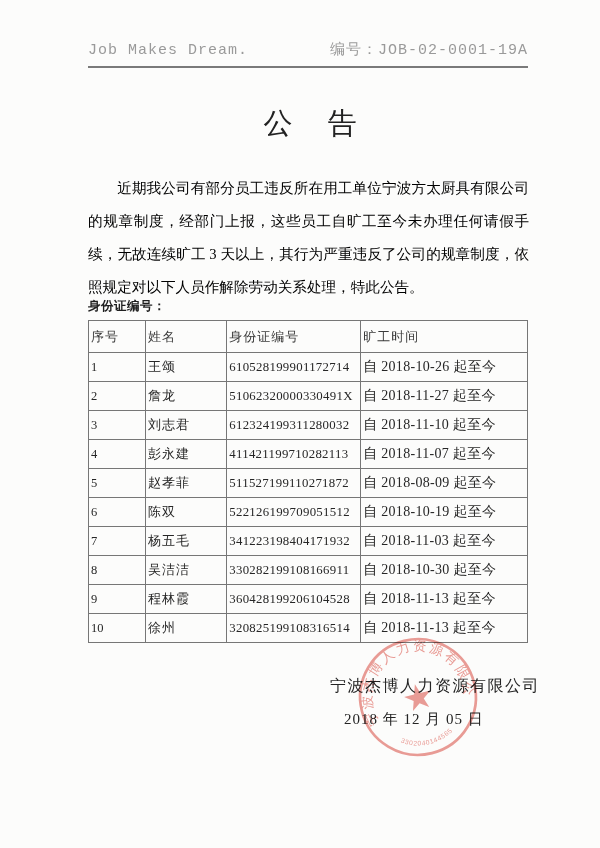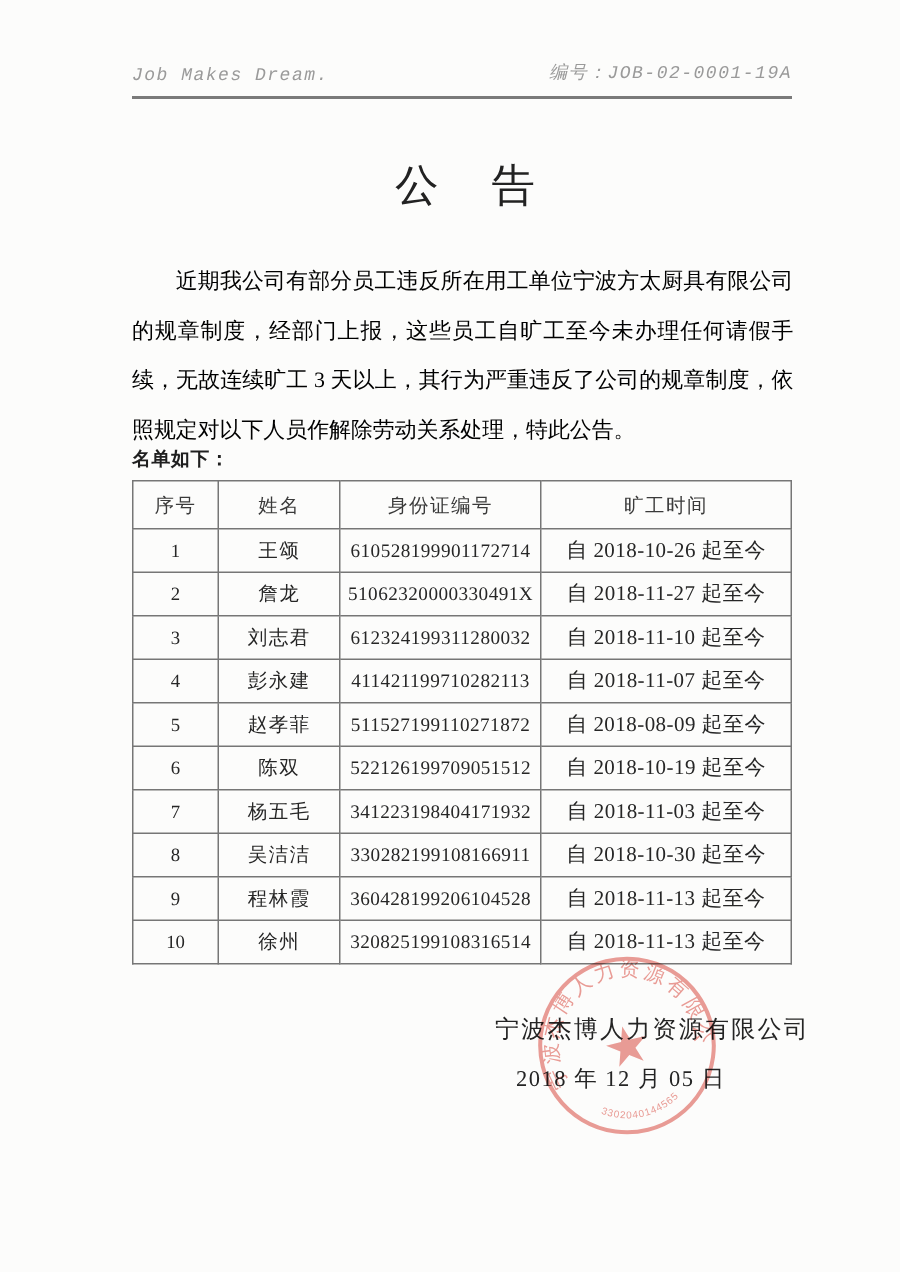--- a/index.html
+++ b/index.html
@@ -19,24 +19,23 @@
     position: absolute;
     left: 88px;
     top: 40px;
     width: 440px;
     display: flex;
     justify-content: space-between;
     align-items: flex-end;
     padding-bottom: 7px;
     border-bottom: 2px solid #7a7a7a;
     font-family: "Liberation Mono", "DejaVu Sans Mono", monospace;
-    font-size: 12px;
+    font-size: 15px;
     color: #9a9a9a;
     letter-spacing: 1px;
-    font-style: italic;
   }
   
   .doc-title {
     position: absolute;
     top: 104px;
     left: 0;
     width: 100%;
     text-align: center;
     font-size: 29px;
     letter-spacing: 14px;
@@ -75,21 +74,21 @@
     left: 88px;
     top: 320px;
     width: 440px;
     border-collapse: collapse;
     table-layout: fixed;
     font-size: 13px;
     color: #262626;
   }
   .roster-table th, .roster-table td {
     border: 1px solid #767676;
-    text-align: center;
+    text-align: left;
     vertical-align: middle;
     height: 29px;
     padding: 0 2px;
     font-weight: normal;
     overflow: hidden;
     white-space: nowrap;
   }
   .roster-table th { height: 32px; color: #3a3a3a; letter-spacing: 1px; }
   .roster-table td:nth-child(1) { font-size: 12.5px; }
   .roster-table td:nth-child(2) { letter-spacing: 1px; }
@@ -138,21 +137,21 @@
 
   <div class="doc-header">
     <span>Job Makes Dream.</span>
     <span>编号：JOB-02-0001-19A</span>
   </div>
 
   <div class="doc-title">公 告</div>
 
   <div class="doc-body">近期我公司有部分员工违反所在用工单位宁波方太厨具有限公司的规章制度，经部门上报，这些员工自旷工至今未办理任何请假手续，无故连续旷工 3 天以上，其行为严重违反了公司的规章制度，依照规定对以下人员作解除劳动关系处理，特此公告。</div>
 
-  <div class="list-label">名单如下：</div>
+  <div class="list-label">身份证编号：</div>
 
   <table class="roster-table">
     <colgroup>
       <col class="col-index">
         <col class="col-name">
         <col class="col-id">
         <col class="col-time">
     </colgroup>
     <thead>
       <tr>

